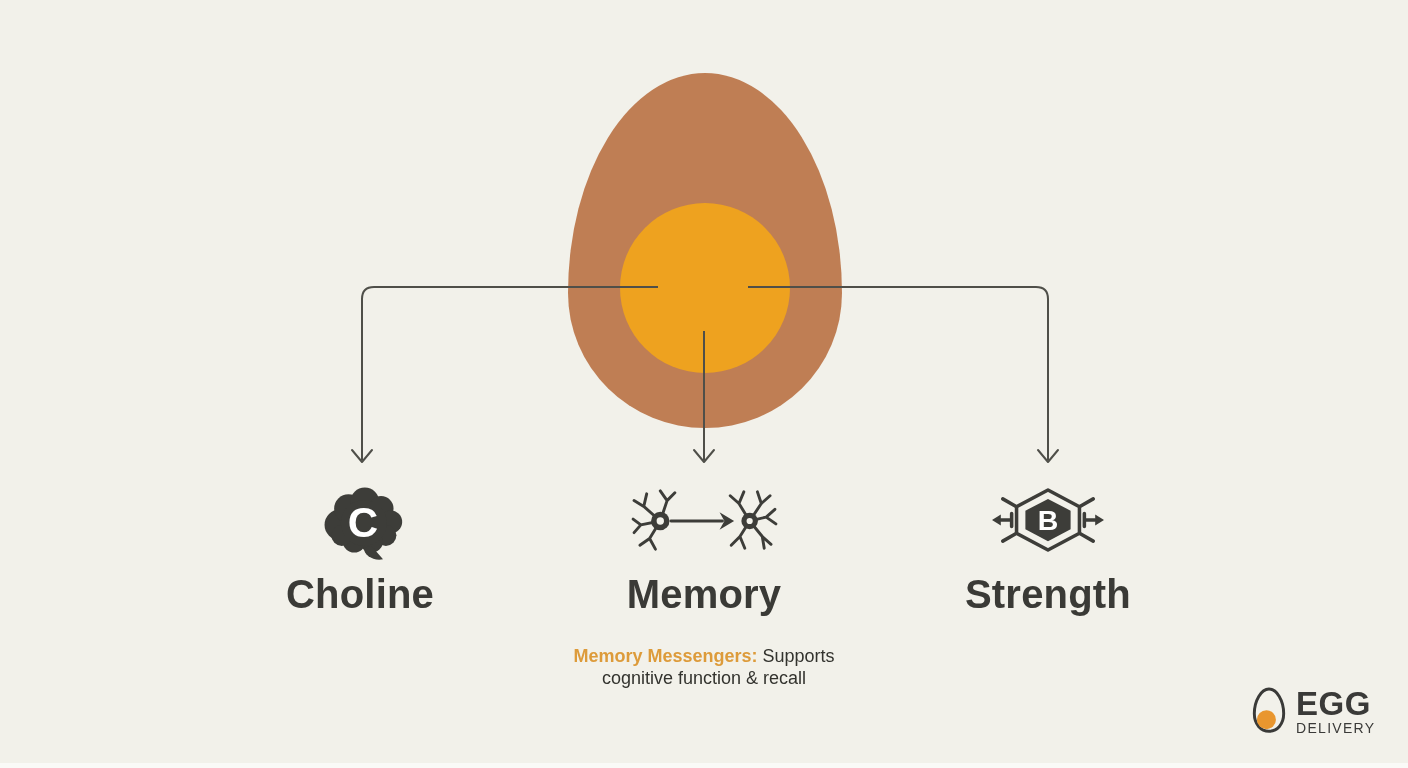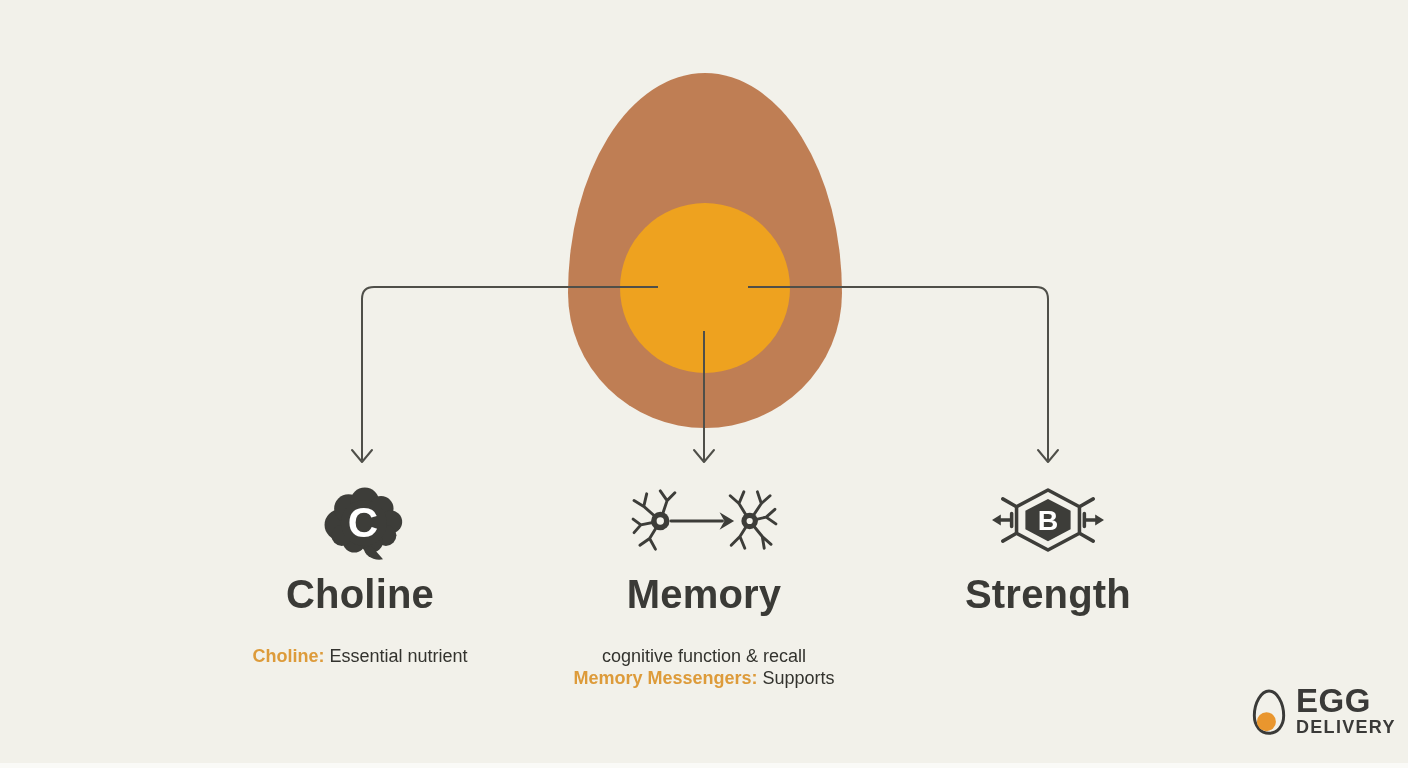--- a/index.html
+++ b/index.html
@@ -44,21 +44,21 @@
   }
   .desc{
     position:absolute; top:645px; left:0; width:100%;
     text-align:center; color:var(--desc); font-size:18px; line-height:22px; white-space:nowrap;
   }
   .desc .accent{color:var(--accent); font-weight:bold;}
 
   .logo{position:absolute; left:1250px; top:686px; display:flex; align-items:flex-end; gap:8px;}
   .logo-text{display:flex; flex-direction:column;}
   .logo-name{color:var(--logo-ink); font-size:33px; font-weight:bold; line-height:30px; letter-spacing:0.5px;}
-  .logo-sub{color:var(--logo-ink); font-size:18px; font-weight:bold; letter-spacing:1.3px; margin-top:1px;}
+  .logo-sub{color:var(--logo-ink); font-size:14px; font-weight:normal; letter-spacing:1.3px; margin-top:1px;}
   .bottom-strip{position:absolute; left:0; bottom:0; width:100%; height:5px; background:var(--bottom-strip);}
 </style>
 </head>
 <body>
 
 <div class="canvas">
 
   <div class="egg-body"></div>
   <div class="egg-yolk"></div>
 
@@ -86,24 +86,20 @@
           <circle cx="52" cy="42" r="24"></circle>
         <path d="M60 66 L72 80 C62 82 52 76 52 68 Z"></path>
       </g>
       <text class="icon-letter" x="51" y="42" text-anchor="middle" dominant-baseline="central" font-size="44">C</text>
     </svg>
     <div class="title">
       <div>Choline</div>
       <div></div>
     </div>
     <div class="desc">
-      <div>
-        <span class="accent">Choline:</span>
-        <span>Essential nutrient</span>
-      </div>
     </div>
   </div>
 
   <div class="col col-1">
     <svg class="icon icon-neurons" width="148" height="68" viewBox="0 0 150 70">
       <g class="ink-stroke" stroke-width="3">
         <path d="M30 35 L13 20 M13 20 L3 14 M13 20 L16 7"></path>
         <path d="M30 35 L10 39 M10 39 L2 33 M10 39 L3 47"></path>
         <path d="M30 35 L19 53 M19 53 L9 60 M19 53 L25 64"></path>
         <path d="M30 35 L37 14 M37 14 L30 4 M37 14 L45 6"></path>
@@ -117,25 +113,25 @@
       <path class="ink-fill" d="M91 26 L106 35 L91 44 L96 35 Z"></path>
       <circle class="ink-fill" cx="30" cy="35" r="9.5"></circle>
       <circle class="hole" cx="30" cy="35" r="3.8"></circle>
       <circle class="ink-fill" cx="122" cy="35" r="8.5"></circle>
       <circle class="hole" cx="122" cy="35" r="3.2"></circle>
     </svg>
     <div class="title">
       <div>Memory</div>
     </div>
     <div class="desc">
-      <div>cognitive function &amp; recall</div>
       <div>
         <span class="accent">Memory Messengers:</span>
         <span>Supports</span>
       </div>
+      <div>cognitive function &amp; recall</div>
     </div>
   </div>
 
   <div class="col col-2">
     <svg class="icon icon-shield" width="114" height="65" viewBox="0 0 116 66">
       <g class="ink-stroke" stroke-width="3.6">
         <path d="M58 2 L90 19 L90 46 L58 63 L26 46 L26 19 Z"></path>
         <path d="M26 19 L12 11 M90 19 L104 11 M26 46 L12 54 M90 46 L104 54"></path>
         <path d="M21 26 L21 39 M21 32.5 L10 32.5"></path>
         <path d="M95 26 L95 39 M95 32.5 L106 32.5"></path>

